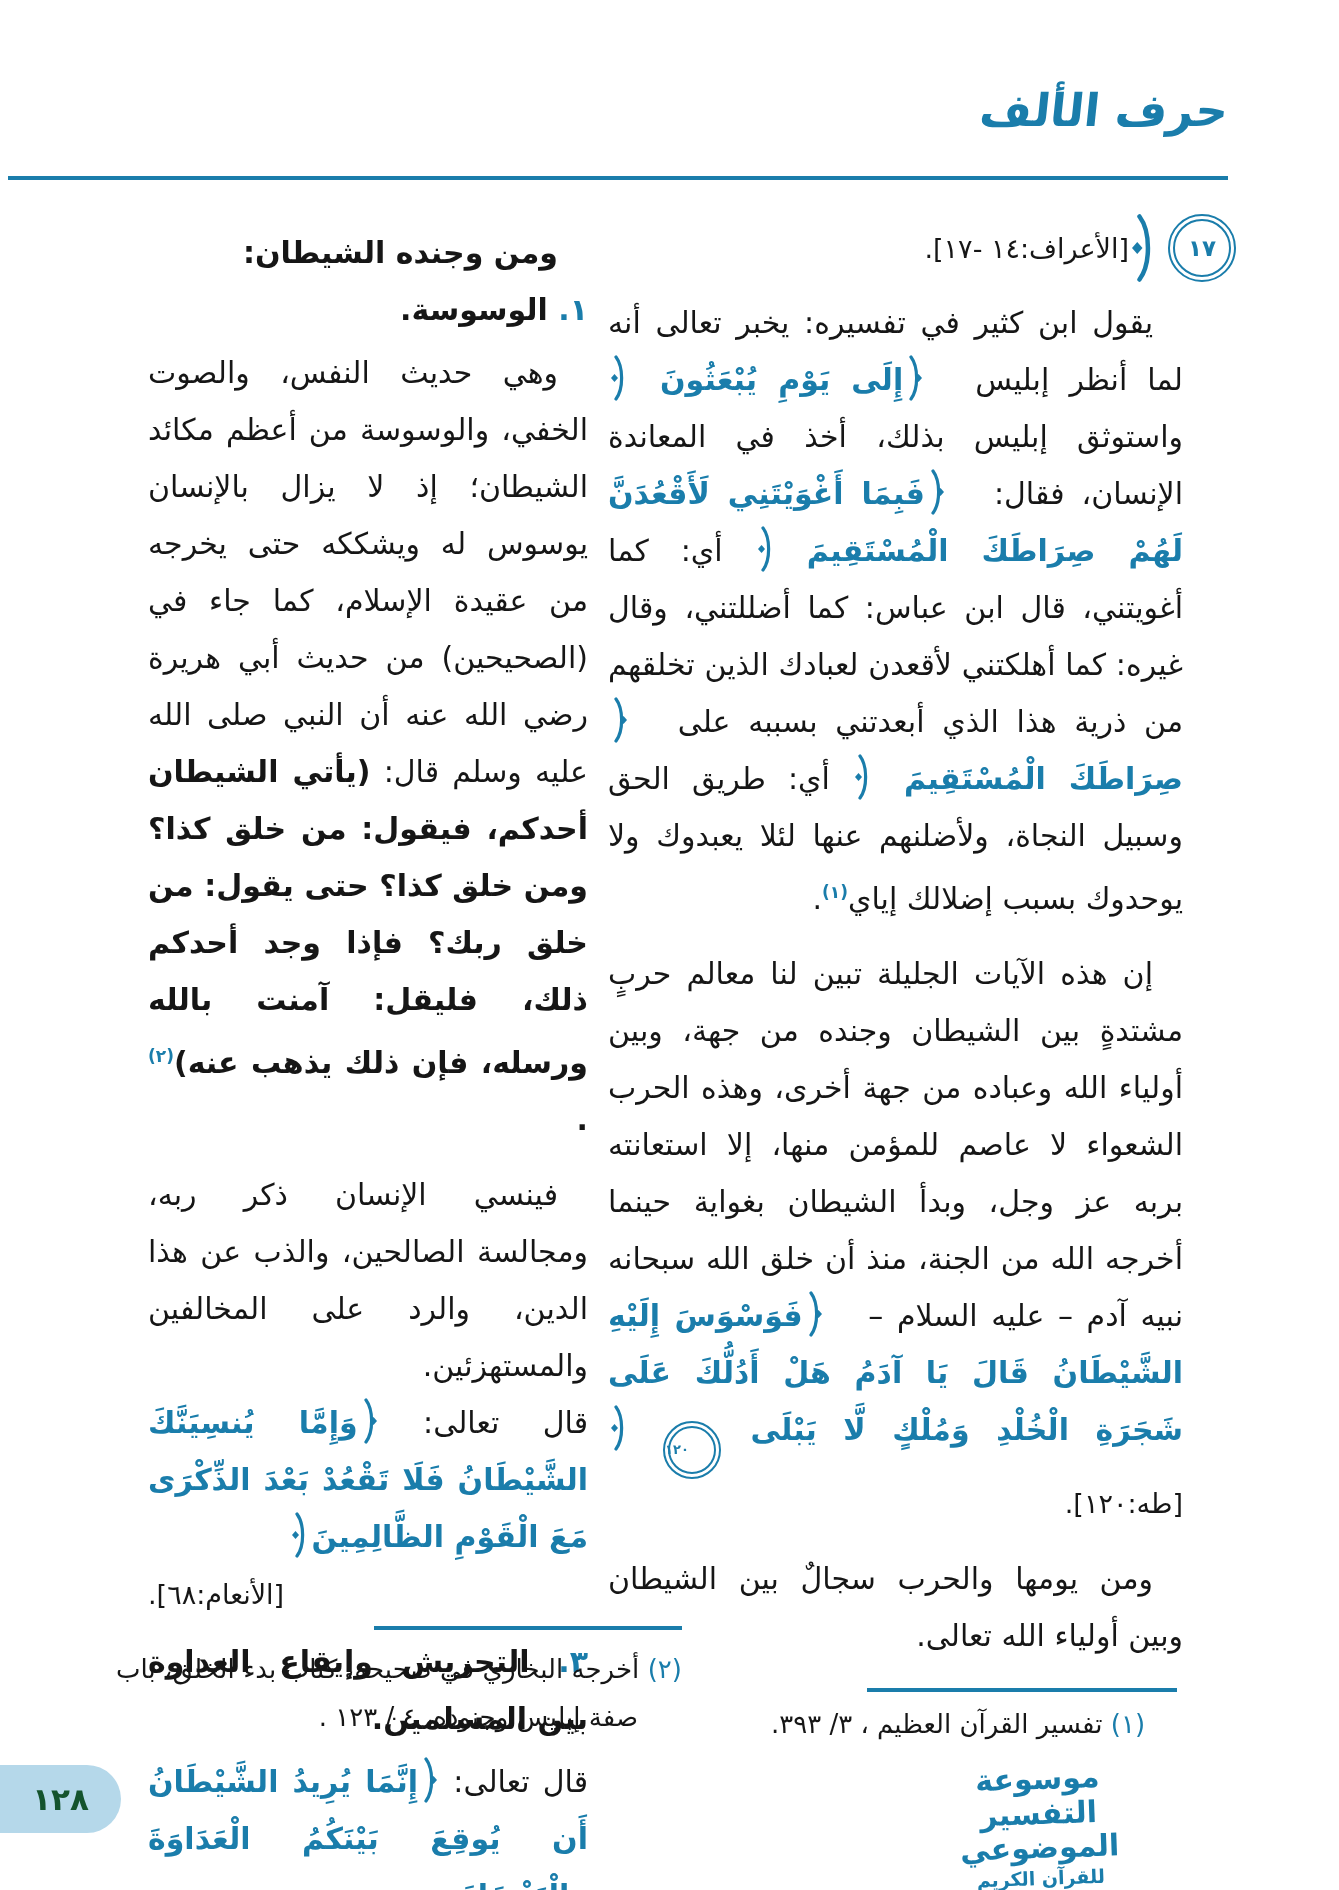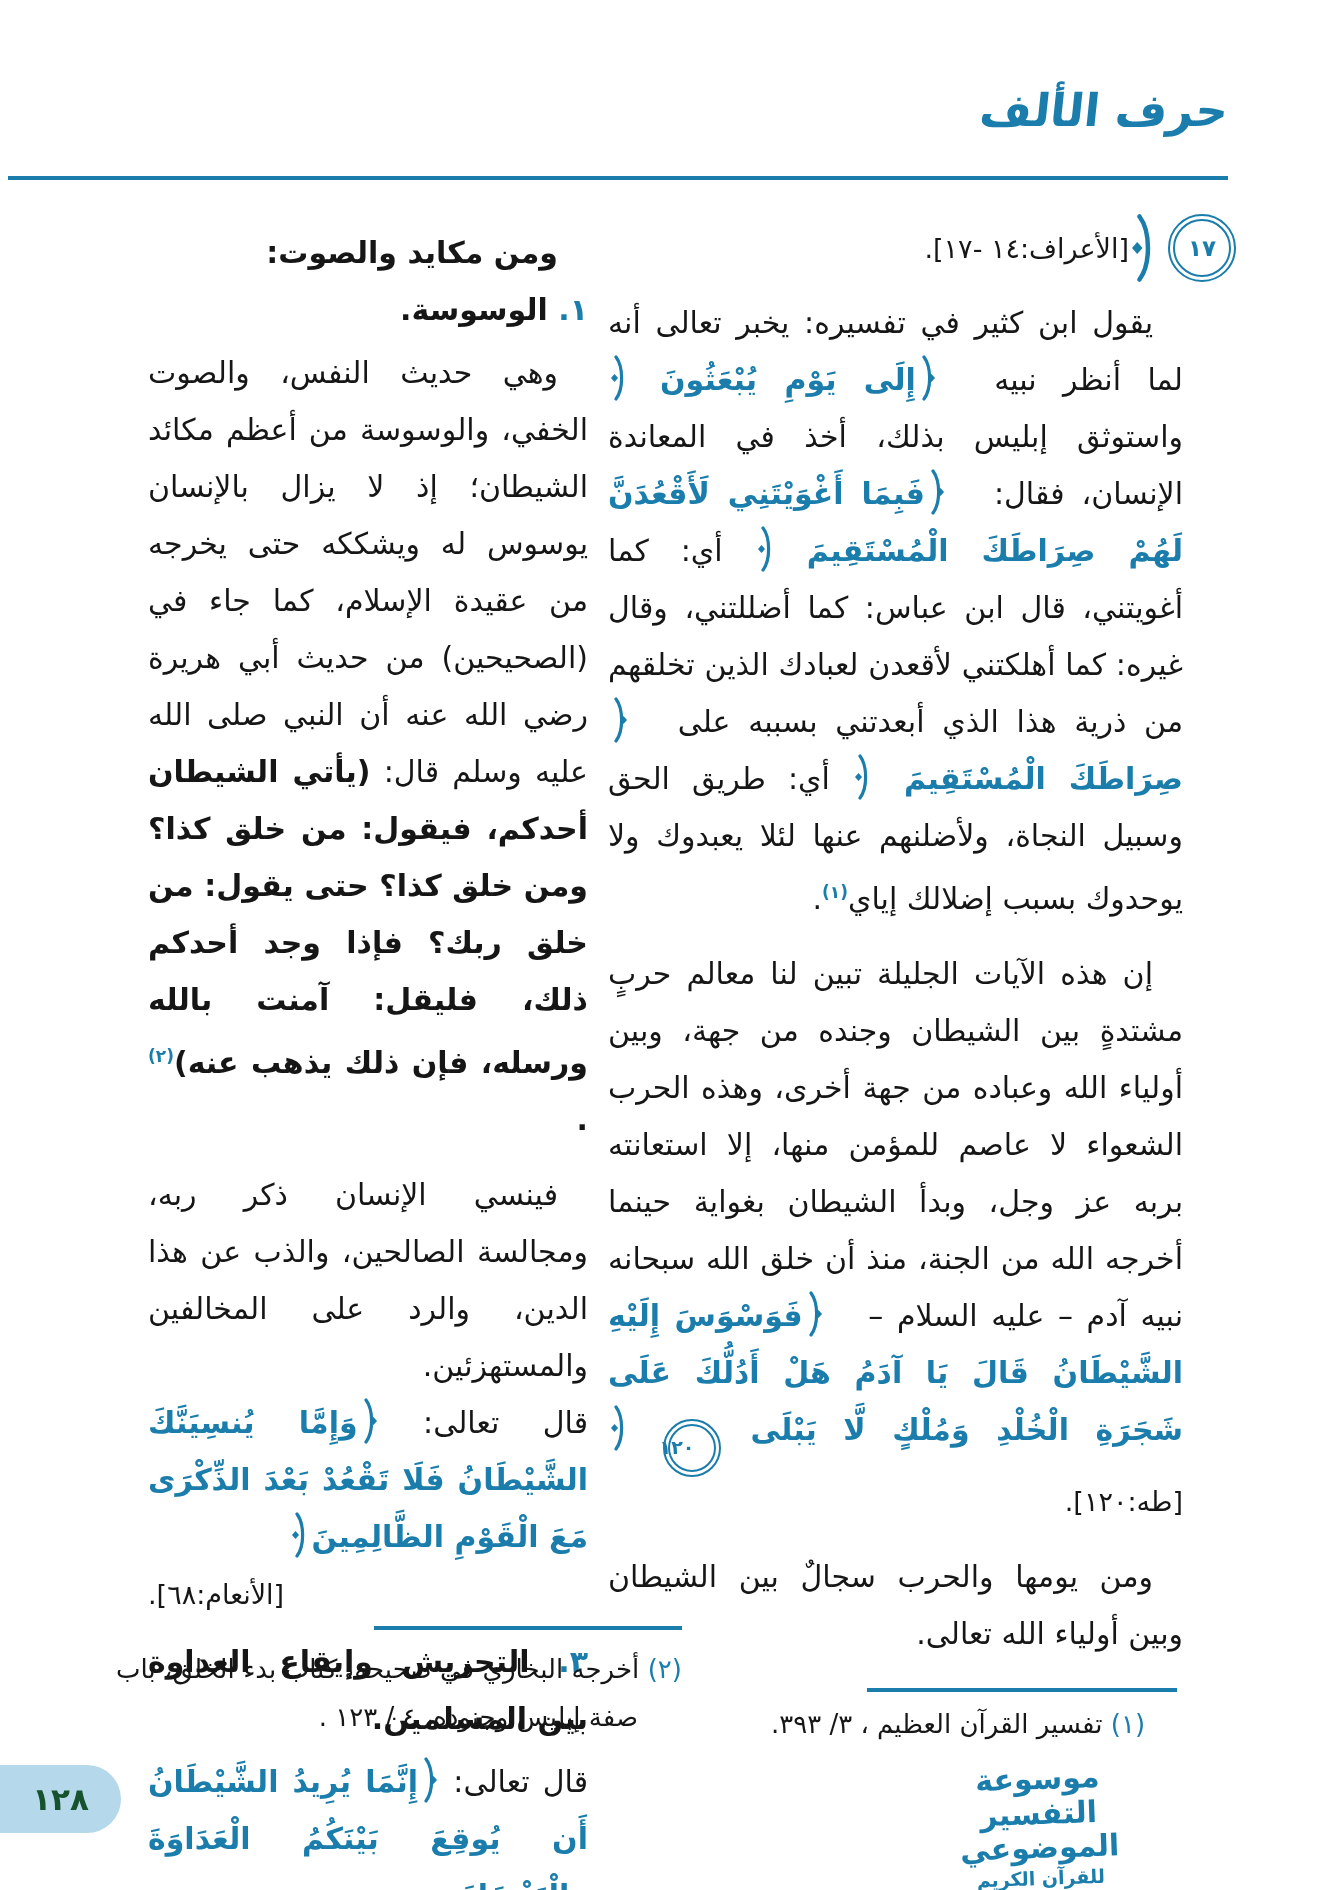--- a/index.html
+++ b/index.html
@@ -49,21 +49,21 @@
   .seg-num{color:var(--accent);font-weight:bold;}
   .seg-ref{font-weight:400;font-size:27px;}
   .seg-sup{color:var(--accent);font-size:17px;vertical-align:super;font-weight:bold;}
   .seg-fnmark{color:var(--accent);font-weight:400;}
   
   .vnum{
     display:inline-flex;align-items:center;justify-content:center;
     width:44px;height:44px;border-radius:50%;
     border:2px solid var(--accent);
     outline:2px solid var(--accent);outline-offset:3px;
-    color:var(--accent);font-size:19px;font-weight:bold;
+    color:var(--accent);font-size:13px;font-weight:bold;
     vertical-align:-14px;margin:0 8px;
     background:#fff;
   }
   .vnum-lg{
     width:54px;height:54px;font-size:23px;flex:none;
     margin-right:-48px;margin-left:14px;
   }
   
   .qb-wrap{display:inline-block;vertical-align:-11px;line-height:0;margin:0 3px;}
   .qb-wrap svg{display:inline-block;}
@@ -104,21 +104,21 @@
 
   <div class="col col-right">
     <div class="refline">
       <span class="vnum vnum-lg">١٧</span>
       <span class="qb-wrap qb-lg"><svg width="24" height="76" viewBox="0 0 16 46" xmlns="http://www.w3.org/2000/svg">
             <path d="M11 2 C3.5 12 3.5 34 11 44" fill="none" stroke="#1a7dab" stroke-width="3" stroke-linecap="round" transform="scale(-1,1) translate(-16,0)"></path>
             <path d="M3.5 19 L7 23 L3.5 27 L0 23 Z" fill="#1a7dab"></path>
           </svg></span>
       <span class="seg-ref">[الأعراف:١٤ -١٧].</span>
     </div>
-    <p class="para"><span class="seg-n">يقول ابن كثير في تفسيره: يخبر تعالى أنه لما أنظر نبيه </span><span class="qb-wrap"><svg width="16" height="46" viewBox="0 0 16 46" xmlns="http://www.w3.org/2000/svg">
+    <p class="para"><span class="seg-n">يقول ابن كثير في تفسيره: يخبر تعالى أنه لما أنظر إبليس </span><span class="qb-wrap"><svg width="16" height="46" viewBox="0 0 16 46" xmlns="http://www.w3.org/2000/svg">
             <path d="M5 2 C12.5 12 12.5 34 5 44" fill="none" stroke="#1a7dab" stroke-width="3.2" stroke-linecap="round"></path>
             <path d="M12.5 19 L16 23 L12.5 27 L9 23 Z" fill="#1a7dab"></path>
           </svg></span><span class="seg-q">إِلَى يَوْمِ يُبْعَثُونَ</span><span class="qb-wrap"><svg width="16" height="46" viewBox="0 0 16 46" xmlns="http://www.w3.org/2000/svg">
             <path d="M11 2 C3.5 12 3.5 34 11 44" fill="none" stroke="#1a7dab" stroke-width="3.2" stroke-linecap="round" transform="scale(-1,1) translate(-16,0)"></path>
             <path d="M3.5 19 L7 23 L3.5 27 L0 23 Z" fill="#1a7dab"></path>
           </svg></span><span class="seg-n"> واستوثق إبليس بذلك، أخذ في المعاندة الإنسان، فقال: </span><span class="qb-wrap"><svg width="16" height="46" viewBox="0 0 16 46" xmlns="http://www.w3.org/2000/svg">
             <path d="M5 2 C12.5 12 12.5 34 5 44" fill="none" stroke="#1a7dab" stroke-width="3.2" stroke-linecap="round"></path>
             <path d="M12.5 19 L16 23 L12.5 27 L9 23 Z" fill="#1a7dab"></path>
           </svg></span><span class="seg-q">فَبِمَا أَغْوَيْتَنِي لَأَقْعُدَنَّ لَهُمْ صِرَاطَكَ الْمُسْتَقِيمَ</span><span class="qb-wrap"><svg width="16" height="46" viewBox="0 0 16 46" xmlns="http://www.w3.org/2000/svg">
             <path d="M11 2 C3.5 12 3.5 34 11 44" fill="none" stroke="#1a7dab" stroke-width="3.2" stroke-linecap="round" transform="scale(-1,1) translate(-16,0)"></path>
@@ -134,21 +134,21 @@
             <path d="M5 2 C12.5 12 12.5 34 5 44" fill="none" stroke="#1a7dab" stroke-width="3.2" stroke-linecap="round"></path>
             <path d="M12.5 19 L16 23 L12.5 27 L9 23 Z" fill="#1a7dab"></path>
           </svg></span><span class="seg-q">فَوَسْوَسَ إِلَيْهِ الشَّيْطَانُ قَالَ يَا آدَمُ هَلْ أَدُلُّكَ عَلَى شَجَرَةِ الْخُلْدِ وَمُلْكٍ لَّا يَبْلَى </span><span class="vnum">١٢٠</span><span class="qb-wrap"><svg width="16" height="46" viewBox="0 0 16 46" xmlns="http://www.w3.org/2000/svg">
             <path d="M11 2 C3.5 12 3.5 34 11 44" fill="none" stroke="#1a7dab" stroke-width="3.2" stroke-linecap="round" transform="scale(-1,1) translate(-16,0)"></path>
             <path d="M3.5 19 L7 23 L3.5 27 L0 23 Z" fill="#1a7dab"></path>
           </svg></span><span class="seg-ref"> [طه:١٢٠].</span></p>
     <p class="para"><span class="seg-n">ومن يومها والحرب سجالٌ بين الشيطان وبين أولياء الله تعالى.</span></p>
   </div>
 
   <div class="col col-left">
-    <p class="para" style="margin-bottom:0;"><span class="seg-b">ومن مكايد والصوت:</span></p>
+    <p class="para" style="margin-bottom:0;"><span class="seg-b">ومن وجنده الشيطان:</span></p>
     <p class="heading"><span class="seg-num">١. </span><span class="seg-b">الوسوسة.</span></p>
     <p class="para"><span class="seg-n">وهي حديث النفس، والصوت الخفي، والوسوسة من أعظم مكائد الشيطان؛ إذ لا يزال بالإنسان يوسوس له ويشككه حتى يخرجه من عقيدة الإسلام، كما جاء في (الصحيحين) من حديث أبي هريرة رضي الله عنه أن النبي صلى الله عليه وسلم قال: </span><span class="seg-b">(يأتي الشيطان أحدكم، فيقول: من خلق كذا؟ ومن خلق كذا؟ حتى يقول: من خلق ربك؟ فإذا وجد أحدكم ذلك، فليقل: آمنت بالله ورسله، فإن ذلك يذهب عنه)</span><span class="seg-sup">(٢)</span><span class="seg-b"> .</span></p>
     <p class="para" style="margin-bottom:0;"><span class="seg-n">فينسي الإنسان ذكر ربه، ومجالسة الصالحين، والذب عن هذا الدين، والرد على المخالفين والمستهزئين.</span></p>
     <p class="para no-indent" style="margin-bottom:0;"><span class="seg-n">قال تعالى: </span><span class="qb-wrap"><svg width="16" height="46" viewBox="0 0 16 46" xmlns="http://www.w3.org/2000/svg">
             <path d="M5 2 C12.5 12 12.5 34 5 44" fill="none" stroke="#1a7dab" stroke-width="3.2" stroke-linecap="round"></path>
             <path d="M12.5 19 L16 23 L12.5 27 L9 23 Z" fill="#1a7dab"></path>
           </svg></span><span class="seg-q">وَإِمَّا يُنسِيَنَّكَ الشَّيْطَانُ فَلَا تَقْعُدْ بَعْدَ الذِّكْرَى مَعَ الْقَوْمِ الظَّالِمِينَ</span><span class="qb-wrap"><svg width="16" height="46" viewBox="0 0 16 46" xmlns="http://www.w3.org/2000/svg">
             <path d="M11 2 C3.5 12 3.5 34 11 44" fill="none" stroke="#1a7dab" stroke-width="3.2" stroke-linecap="round" transform="scale(-1,1) translate(-16,0)"></path>
             <path d="M3.5 19 L7 23 L3.5 27 L0 23 Z" fill="#1a7dab"></path>
           </svg></span></p>

